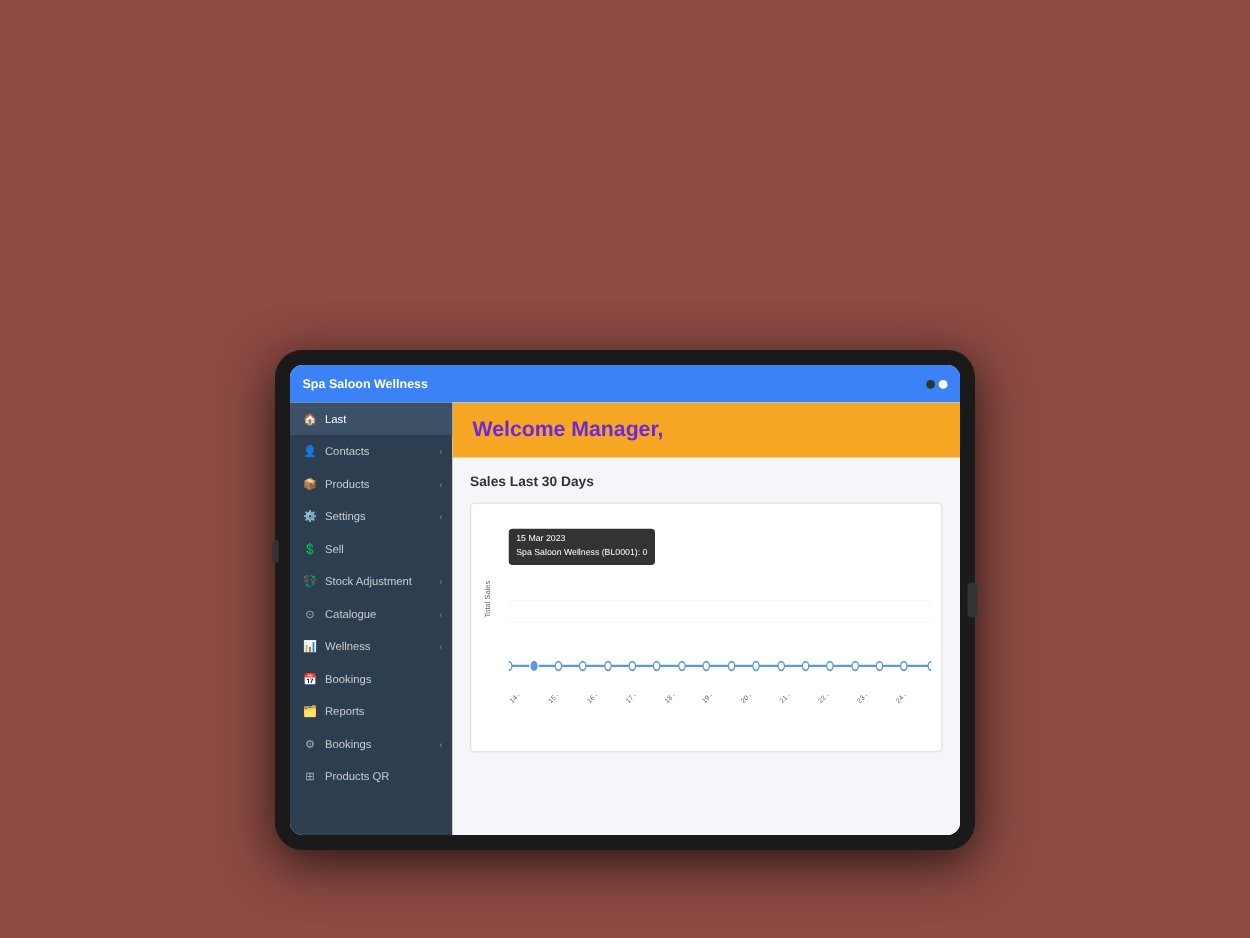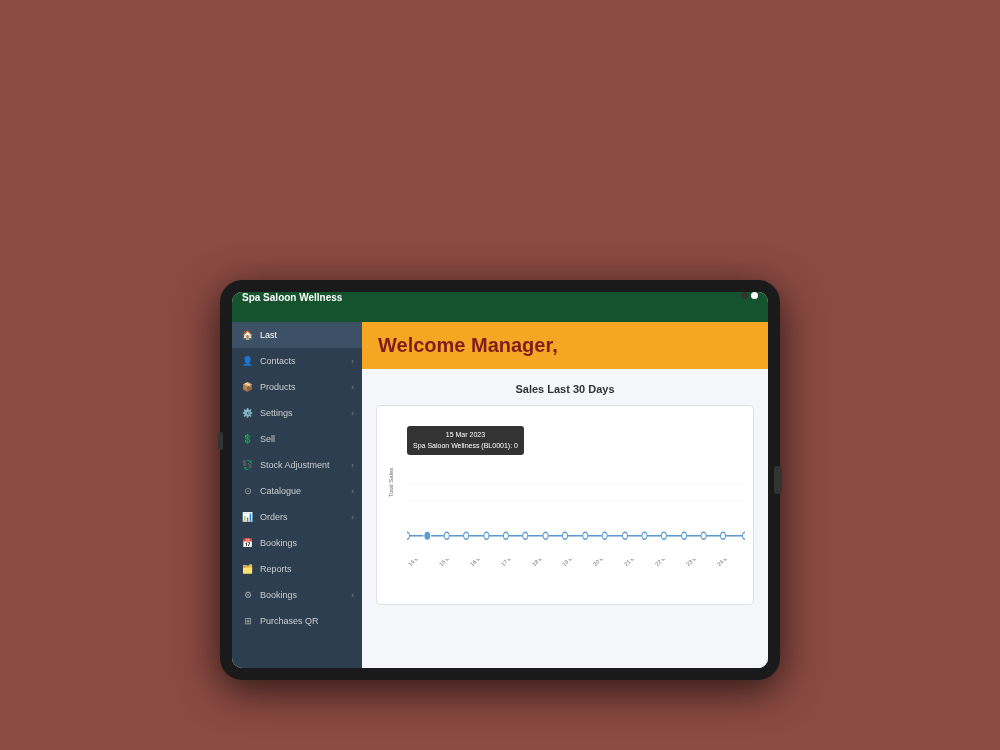--- a/index.html
+++ b/index.html
@@ -41,23 +41,24 @@
       height: 100%;
       background: #fff;
       border-radius: 10px;
       overflow: hidden;
       display: flex;
       flex-direction: column;
     }
 
     
     .tablet-topbar {
-      background: #14532d;
+      background: #3b82f6;
       height: 30px;
       display: flex;
+      align-items: center;
       padding: 0 10px;
       gap: 6px;
       flex-shrink: 0;
     }
 
     .topbar-title {
       color: #fff;
       font-size: 10px;
       font-weight: bold;
       flex: 1;
@@ -137,30 +138,29 @@
       flex: 1;
       background: #f4f6f9;
       overflow-y: auto;
       display: flex;
       flex-direction: column;
     }
 
     .content-header {
       background: #f5a623;
       padding: 12px 16px;
-      color: #7f1d1d;
-      font-size: 20px;
+      color: #6d28d9;
+      font-size: 17px;
       font-weight: bold;
       flex-shrink: 0;
     }
 
     .content-body {
       padding: 14px;
       flex: 1;
-      text-align: center;
     }
 
     .chart-section-title {
       font-size: 11px;
       font-weight: bold;
       color: #333;
       margin-bottom: 10px;
     }
 
     .chart-container {
@@ -304,39 +304,39 @@
           <span>Stock Adjustment</span>
           <span class="sidebar-arrow">‹</span>
         </div>
         <div class="sidebar-item">
           <span class="sidebar-icon">⊙</span>
           <span>Catalogue</span>
           <span class="sidebar-arrow">‹</span>
         </div>
         <div class="sidebar-item">
           <span class="sidebar-icon">📊</span>
-          <span>Orders</span>
+          <span>Wellness</span>
           <span class="sidebar-arrow">‹</span>
         </div>
         <div class="sidebar-item">
           <span class="sidebar-icon">📅</span>
           <span>Bookings</span>
         </div>
         <div class="sidebar-item">
           <span class="sidebar-icon">🗂️</span>
           <span>Reports</span>
         </div>
         <div class="sidebar-item">
           <span class="sidebar-icon">⚙</span>
           <span>Bookings</span>
           <span class="sidebar-arrow">‹</span>
         </div>
         <div class="sidebar-item">
           <span class="sidebar-icon">⊞</span>
-          <span>Purchases QR</span>
+          <span>Products QR</span>
         </div>
       </div>
 
       <div class="content">
         <div class="content-header">
           <span>Welcome Manager,</span>
         </div>
         <div class="content-body">
           <div class="chart-section-title">Sales Last 30 Days</div>
           <div class="chart-container">

